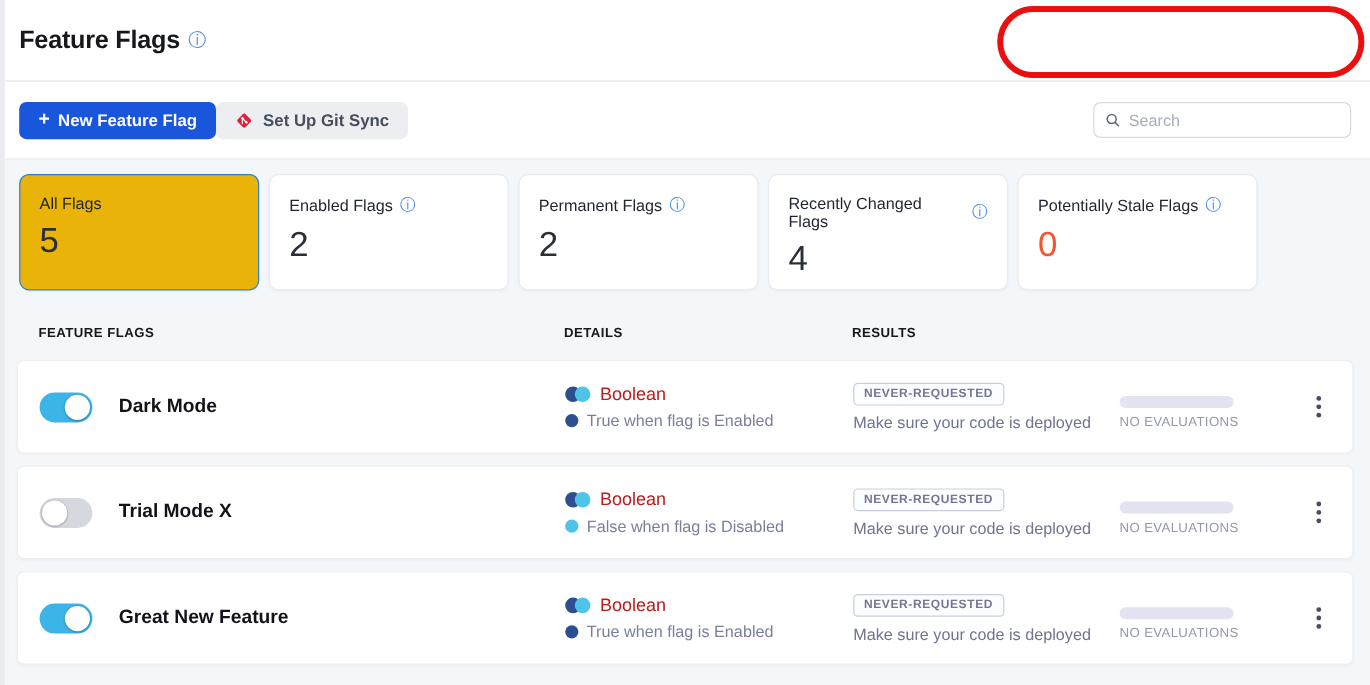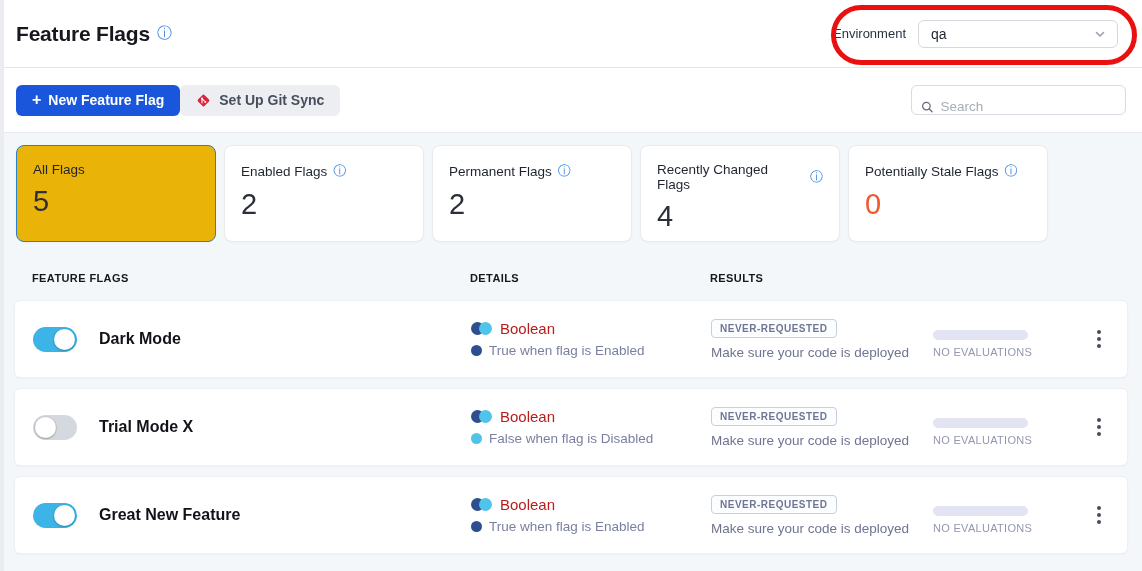--- a/index.html
+++ b/index.html
@@ -24,21 +24,21 @@
   .toolbar { height:65px; background:#fff; border-bottom:1px solid #e7eaee;
              display:flex; align-items:center; padding:0 16px; }
   .btn-primary { height:31px; background:#1a56db; color:#fff; border:none; border-radius:6px;
                  font-family:inherit; font-size:14px; font-weight:700; padding:0 16px;
                  display:flex; align-items:center; gap:7px; cursor:pointer; }
   .btn-primary .plus { font-size:16px; font-weight:700; line-height:1; }
   .btn-secondary { height:31px; background:#eceef2; color:#484f5c; border:none; border-radius:6px;
                    font-family:inherit; font-size:14px; font-weight:700; padding:0 16px; 
                    display:flex; align-items:center; gap:8px; cursor:pointer; }
   .search-box { margin-left:auto; width:215px; height:30px; border:1px solid #d7dbe2; border-radius:6px;
-                background:#fff; display:flex; align-items:flex-end; padding:0 9px; }
+                background:#fff; display:flex; align-items:center; padding:0 9px; }
   .search-box input { border:none; outline:none; font-family:inherit; font-size:13.5px; color:#333;
                       width:100%; margin-left:7px; background:transparent; }
   .search-box input::placeholder { color:#a6adb8; }
 
   
   .stats { display:flex; gap:8px; margin:12px 16px 0; }
   .stat-card { width:200px; height:97px; background:#fff; border:1px solid #e8ebef; border-radius:8px;
                padding:16px 16px 0; cursor:pointer; box-shadow:0 1px 2px rgba(20,30,50,.03); }
   .stat-card.selected { background:#eab308; border:1px solid #2d80c6; }
   .stat-label { font-size:13.5px; color:#1f2430; display:flex; align-items:center; }
@@ -87,29 +87,20 @@
 </style>
 </head>
 <body>
 
 <div class="page">
   <div class="left-edge"></div>
 
   <div class="topbar">
     <span class="page-title">Feature Flags</span>
     <span class="title-info">ⓘ</span>
-    <div class="env-wrap">
-      <span class="env-label">Environment</span>
-      <div class="env-select">
-        <span class="env-value">qa</span>
-        <svg width="14" height="14" viewBox="0 0 14 14">
-          <polyline points="3.5,5.5 7,9 10.5,5.5" fill="none" stroke="#98a1ad" stroke-width="1.6" stroke-linecap="round" stroke-linejoin="round"></polyline>
-        </svg>
-      </div>
-    </div>
     <div class="red-annotation"></div>
   </div>
 
   <div class="toolbar">
     <button class="btn-primary">
       <span class="plus">+</span>
       <span>New Feature Flag</span>
     </button>
     <button class="btn-secondary">
       <svg width="15" height="15" viewBox="0 0 16 16">

